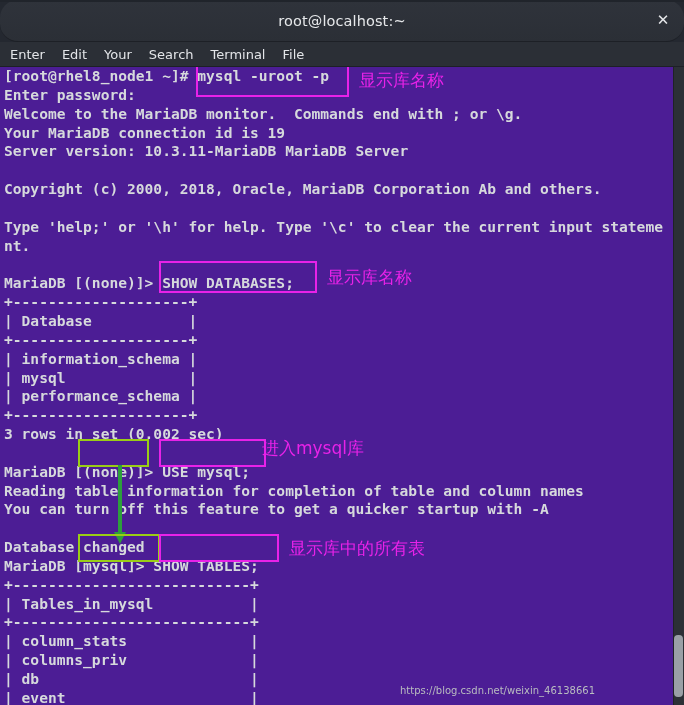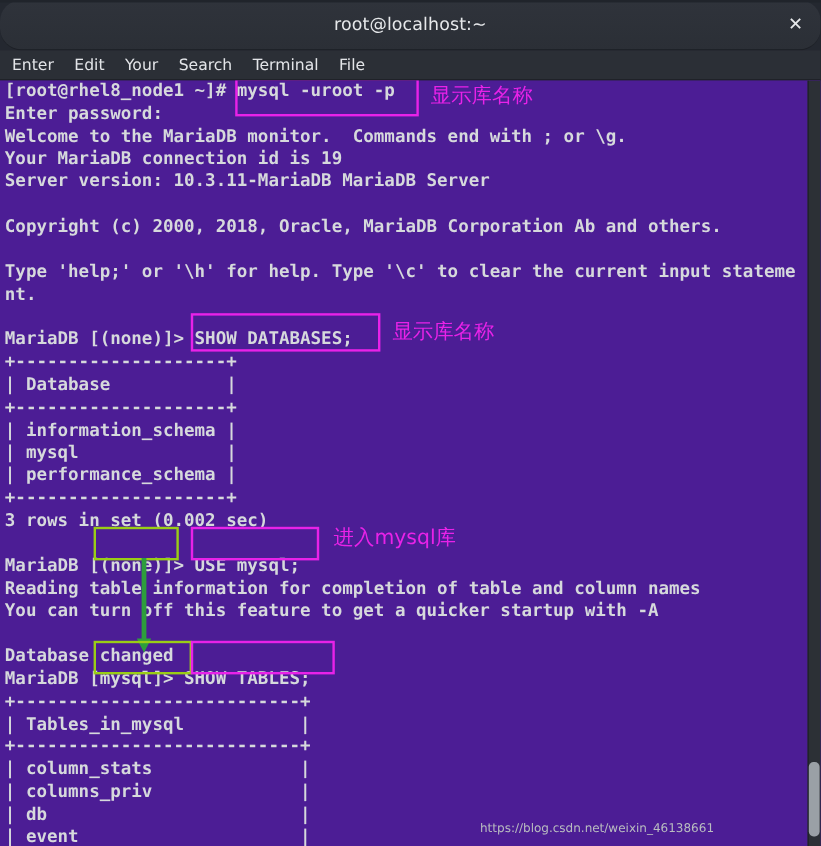--- a/index.html
+++ b/index.html
@@ -218,30 +218,31 @@
 
     <div class="anno-box magenta" style="left:196px; top:-2px; width:153px; height:32px;"></div>
     <div class="anno-label" style="left:359px; top:5px;">显示库名称</div>
 
     <div class="anno-box magenta" style="left:159px; top:194px; width:158px; height:32px;"></div>
     <div class="anno-label" style="left:327px; top:202px;">显示库名称</div>
 
     <div class="anno-box green" style="left:78px; top:372px; width:71px; height:28px;"></div>
 
     <div class="anno-box magenta" style="left:159px; top:372px; width:107px; height:28px;"></div>
-    <div class="anno-label" style="left:278px; top:373px;">进入mysql库</div>
+    <div class="anno-label" style="left:262px; top:373px;">进入mysql库</div>
 
     <svg id="anno-arrow" style="left:112px; top:398px;" width="16" height="80" viewBox="0 0 16 80">
       <line x1="8" y1="0" x2="8" y2="70" stroke="#2d9e3c" stroke-width="4"></line>
       <polygon points="8,79 2,67 14,67" fill="#2d9e3c"></polygon>
     </svg>
 
     <div class="anno-box green" style="left:78px; top:467px; width:82px; height:28px;"></div>
 
     <div class="anno-box magenta" style="left:159px; top:467px; width:120px; height:28px;"></div>
+    <div class="anno-label" style="left:289px; top:473px;">显示库中的所有表</div>
 
     <div id="watermark" style="left:400px; top:618px;">https://blog.csdn.net/weixin_46138661</div>
 
     <div id="scrollbar-track">
       <div id="scrollbar-thumb" style="top:568px; height:62px;"></div>
     </div>
 
   </div>
 </div>
 

